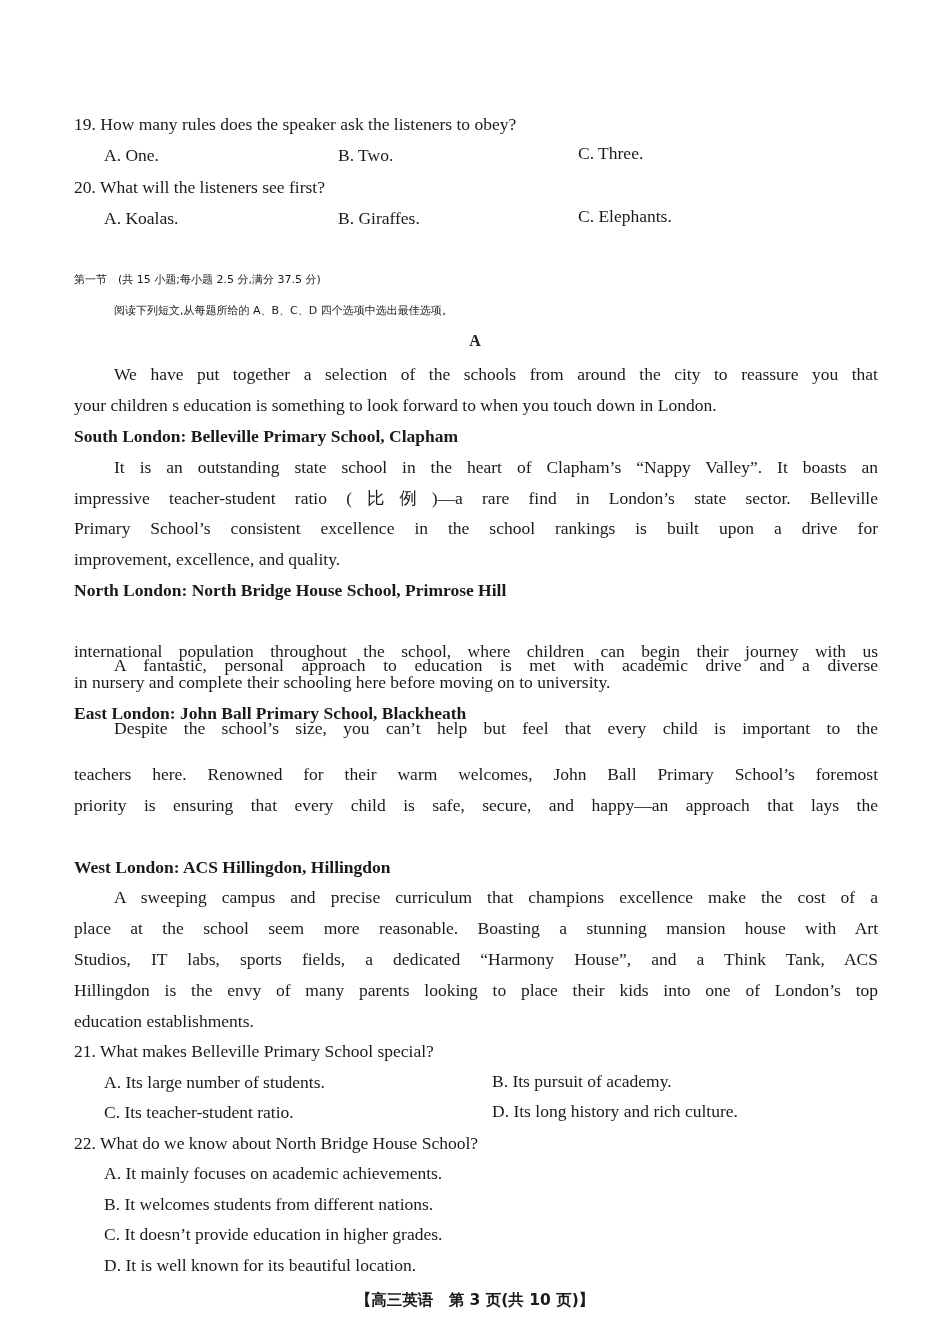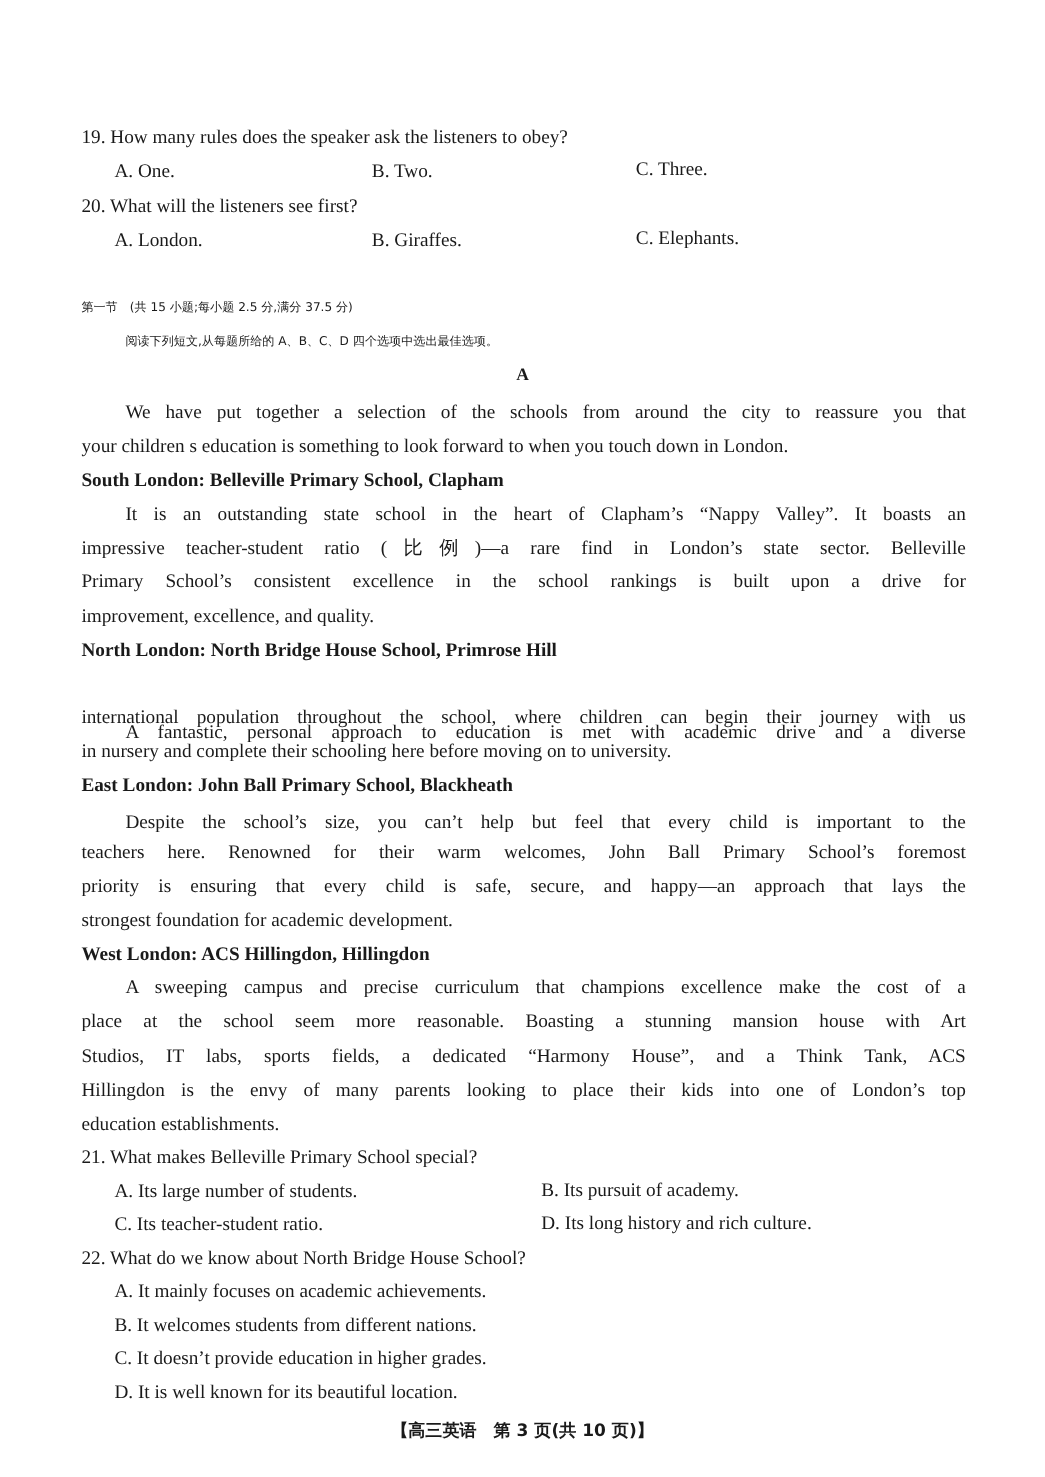--- a/index.html
+++ b/index.html
@@ -52,21 +52,21 @@
 <body>
 
 <div class="page">
 
   <div class="line" style="top:113px;">19. How many rules does the speaker ask the listeners to obey?</div>
   <div class="opt" style="left:104px; top:144px;">A. One.</div>
   <div class="opt" style="left:338px; top:144px;">B. Two.</div>
   <div class="opt" style="left:578px; top:142px;">C. Three.</div>
 
   <div class="line" style="top:176px;">20. What will the listeners see first?</div>
-  <div class="opt" style="left:104px; top:207px;">A. London.</div>
+  <div class="opt" style="left:104px; top:207px;">A. Koalas.</div>
   <div class="opt" style="left:338px; top:207px;">B. Giraffes.</div>
   <div class="opt" style="left:578px; top:205px;">C. Elephants.</div>
 
   <div class="line cjk" style="top:269px;">第一节　(共 15 小题;每小题 2.5 分,满分 37.5 分)</div>
   <div class="line cjk indent" style="top:300px;">阅读下列短文,从每题所给的 A、B、C、D 四个选项中选出最佳选项。</div>
   <div class="line center bold" style="top:330px; font-size:16px;">A</div>
 
   <div class="line indent justify" style="top:363px; right:72px;">We have put together a selection of the schools from around the city to reassure you that</div>
   <div class="line" style="top:394px;">your children s education is something to look forward to when you touch down in London.</div>
 
@@ -75,24 +75,23 @@
   <div class="line justify" style="top:487px;">impressive teacher-student ratio (比例)—a rare find in London’s state sector. Belleville</div>
   <div class="line justify" style="top:517px;">Primary School’s consistent excellence in the school rankings is built upon a drive for</div>
   <div class="line" style="top:548px;">improvement, excellence, and quality.</div>
 
   <div class="line bold" style="top:579px;">North London: North Bridge House School, Primrose Hill</div>
   <div class="line indent justify" style="top:610px;margin-top:44px;">A fantastic, personal approach to education is met with academic drive and a diverse</div>
   <div class="line justify" style="top:640px;">international population throughout the school, where children can begin their journey with us</div>
   <div class="line" style="top:671px;">in nursery and complete their schooling here before moving on to university.</div>
 
   <div class="line bold" style="top:702px;">East London: John Ball Primary School, Blackheath</div>
-  <div class="line indent justify" style="top:736px;">Despite the school’s size, you can’t help but feel that every child is important to the</div>
+  <div class="line indent justify" style="top:717px;">Despite the school’s size, you can’t help but feel that every child is important to the</div>
   <div class="line justify" style="top:763px;">teachers here. Renowned for their warm welcomes, John Ball Primary School’s foremost</div>
   <div class="line justify" style="top:794px;">priority is ensuring that every child is safe, secure, and happy—an approach that lays the</div>
-  <div class="line" style="top:825px;">strongest foundation for academic development.</div>
 
   <div class="line bold" style="top:856px;">West London: ACS Hillingdon, Hillingdon</div>
   <div class="line indent justify" style="top:886px;">A sweeping campus and precise curriculum that champions excellence make the cost of a</div>
   <div class="line justify" style="top:917px;">place at the school seem more reasonable. Boasting a stunning mansion house with Art</div>
   <div class="line justify" style="top:948px;">Studios, IT labs, sports fields, a dedicated “Harmony House”, and a Think Tank, ACS</div>
   <div class="line justify" style="top:979px;">Hillingdon is the envy of many parents looking to place their kids into one of London’s top</div>
   <div class="line" style="top:1010px;">education establishments.</div>
 
   <div class="line" style="top:1040px;">21. What makes Belleville Primary School special?</div>
   <div class="opt" style="left:104px; top:1071px;">A. Its large number of students.</div>

